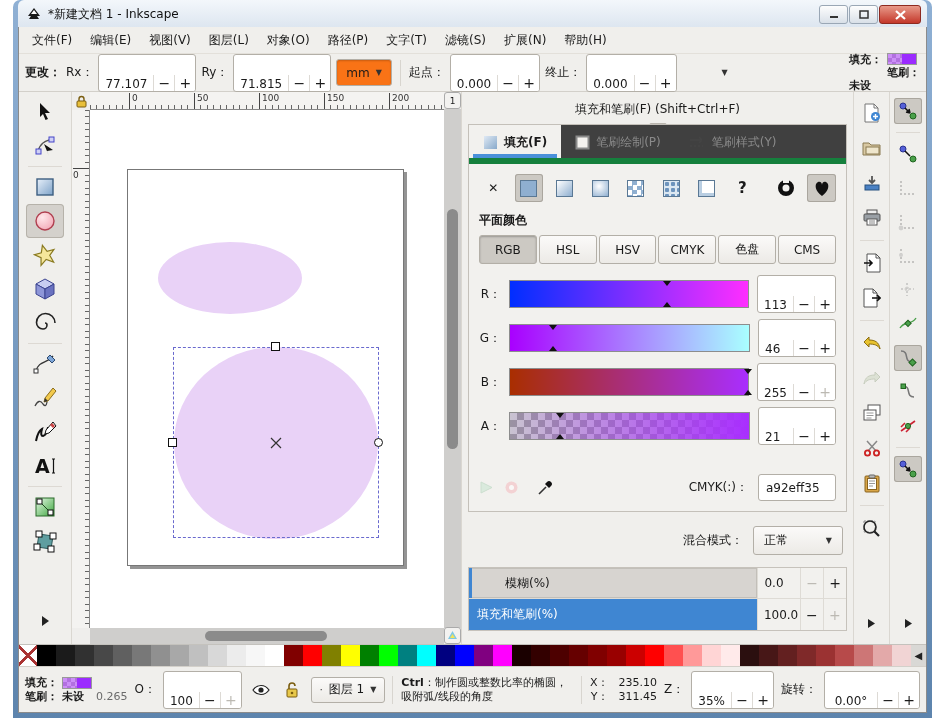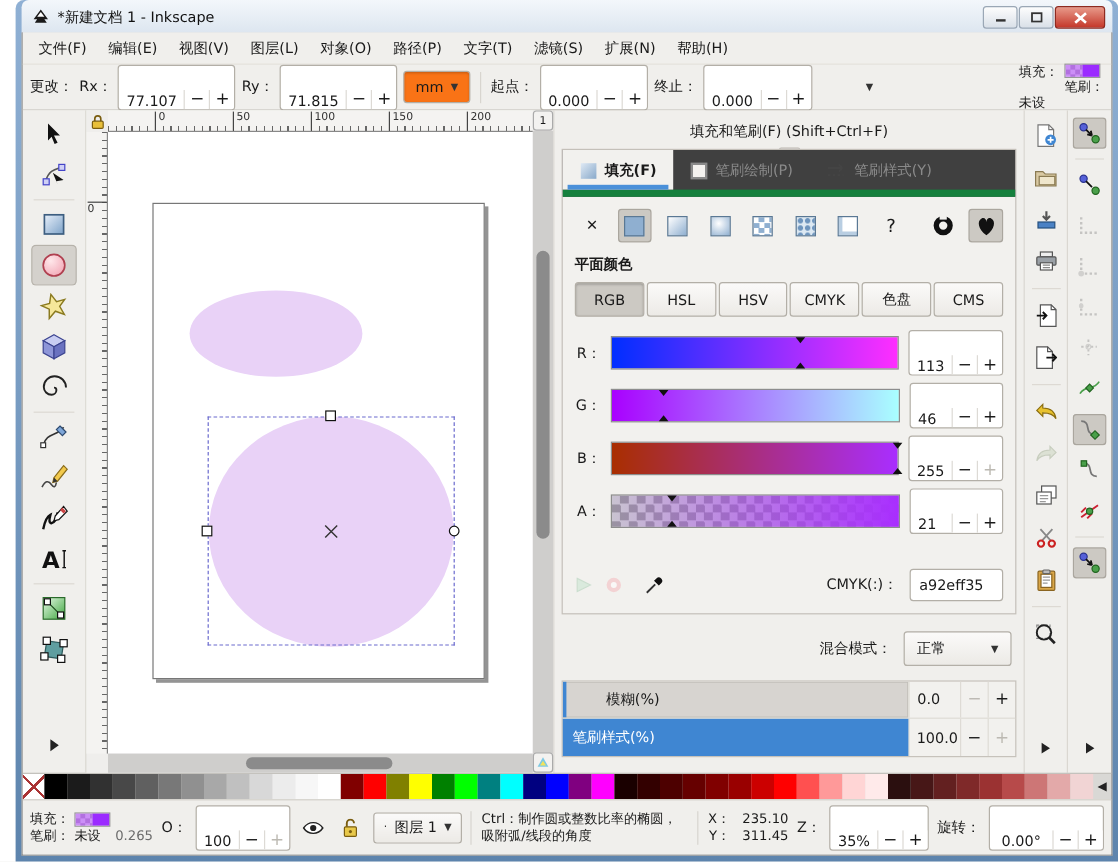--- a/index.html
+++ b/index.html
@@ -17,21 +17,21 @@
     background:linear-gradient(#fdfdfd,#d9e0e8); display:flex; align-items:center; justify-content:center; }
   .winbtn.close { width:42px; background:linear-gradient(#e89a8a,#c4372a); border-color:#8e2a20; color:#fff; }
   
   .app { height:686px; background:#f0efec; display:flex; flex-direction:column; border:1px solid #8b8b8b; border-top:none; }
   .menubar { height:27px; display:flex; align-items:center; padding-left:4px; border-bottom:1px solid #e3e0da; background:#f0efec; }
   .menu-item { padding:5px 9px; cursor:default; }
   .toolbar { height:38px; display:flex; align-items:center; gap:5px; padding:0 6px;
     border-bottom:1px solid #d3d0ca; background:#f0efec; }
   .tsep { width:1px; height:26px; background:#d8d5cf; margin:0 3px; }
   .lbl { white-space:nowrap; }
-  .bold { font-weight:normal; }
+  .bold { font-weight:bold; }
   .spin { display:flex; align-items:flex-end; height:38px; background:#fff;
     border:1px solid #b3afa7; border-radius:3px; overflow:hidden; }
   .spin .val { min-width:46px; padding:0 6px; display:flex; align-items:center; }
   .spin .sbtn { width:21px; display:flex; align-items:center; justify-content:center;
     border-left:1px solid #dddad5; font-size:14px; color:#1a1a1a; background:#fff; }
   .spin .sbtn.dis { color:#bcb9b2; }
   .gbtn { height:27px; padding:0 9px; display:flex; align-items:center; gap:6px;
     background:linear-gradient(#fbfaf9,#eceae6); border:1px solid #b3afa7; border-radius:3px; }
   .gbtn.pressed { background:#f97316; box-shadow:inset 0 1px 2px rgba(0,0,0,.2); }
   .caret { font-size:8px; color:#333; }
@@ -576,21 +576,21 @@
           <div class="borow">
             <div class="botrack gray">
               <span>模糊(%)</span>
             </div>
             <div class="boval">0.0</div>
             <div class="bobtn dis">−</div>
             <div class="bobtn">+</div>
           </div>
           <div class="borow">
             <div class="botrack blue" style="background: rgb(63, 134, 210);">
-              <span>笔刷样式(%)</span>
+              <span>填充和笔刷(%)</span>
             </div>
             <div class="boval">100.0</div>
             <div class="bobtn">−</div>
             <div class="bobtn dis">+</div>
           </div>
         </div>
       </div>
 
       <div class="cmdbar">
         <div class="cbtn">

